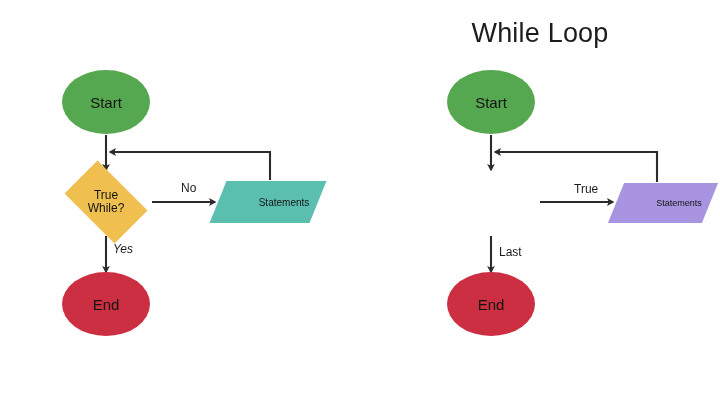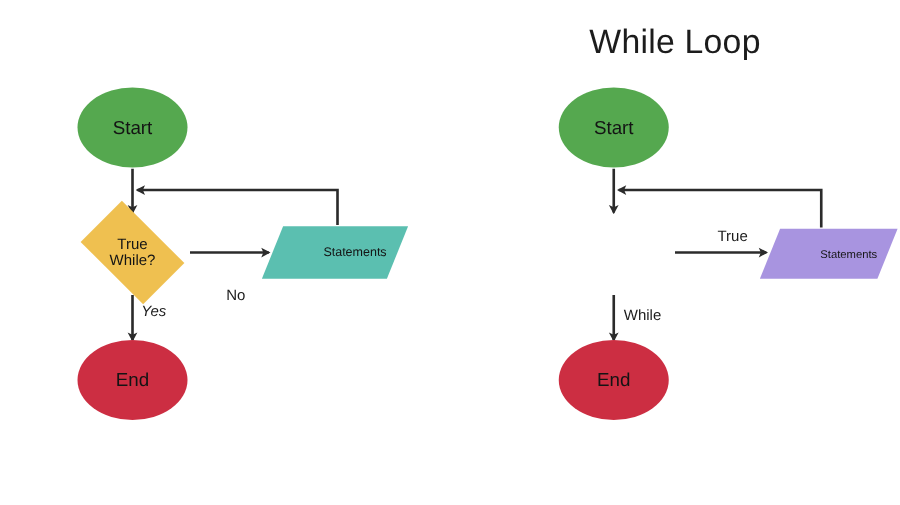--- a/index.html
+++ b/index.html
@@ -145,35 +145,35 @@
 
   <div class="para-wrap" style="left:218px; top:181px; width:100px; height:42px;">
     <div class="para-shape" style="background:#5BBFB0;"></div>
     <div class="para-label">Statements</div>
   </div>
 
   <div class="node ellipse" style="left:62px; top:272px; width:88px; height:64px; background:#CC2E42;">
     <span>End</span>
   </div>
 
-  <div class="edge-label" style="left:181px; top:181px;margin-top:48px;">No</div>
+  <div class="edge-label" style="left:181px; top:181px;">No</div>
 
   <div class="edge-label" style="left:113px; top:242px;font-style:italic;">Yes</div>
 
   <div class="node ellipse" style="left:447px; top:70px; width:88px; height:64px; background:#55A84F;">
     <span>Start</span>
   </div>
 
 
   <div class="para-wrap" style="left:616px; top:183px; width:94px; height:40px;">
     <div class="para-shape" style="background:#A894E0;"></div>
     <div class="para-label" style="font-size:9px;">Statements</div>
   </div>
 
   <div class="node ellipse" style="left:447px; top:272px; width:88px; height:64px; background:#CC2E42;">
     <span>End</span>
   </div>
 
   <div class="edge-label" style="left:562px; top:182px;margin-left:12px;">True</div>
 
-  <div class="edge-label" style="left:499px; top:245px;">While</div>
+  <div class="edge-label" style="left:499px; top:245px;">Last</div>
 
 </div>
 
 </body></html>

